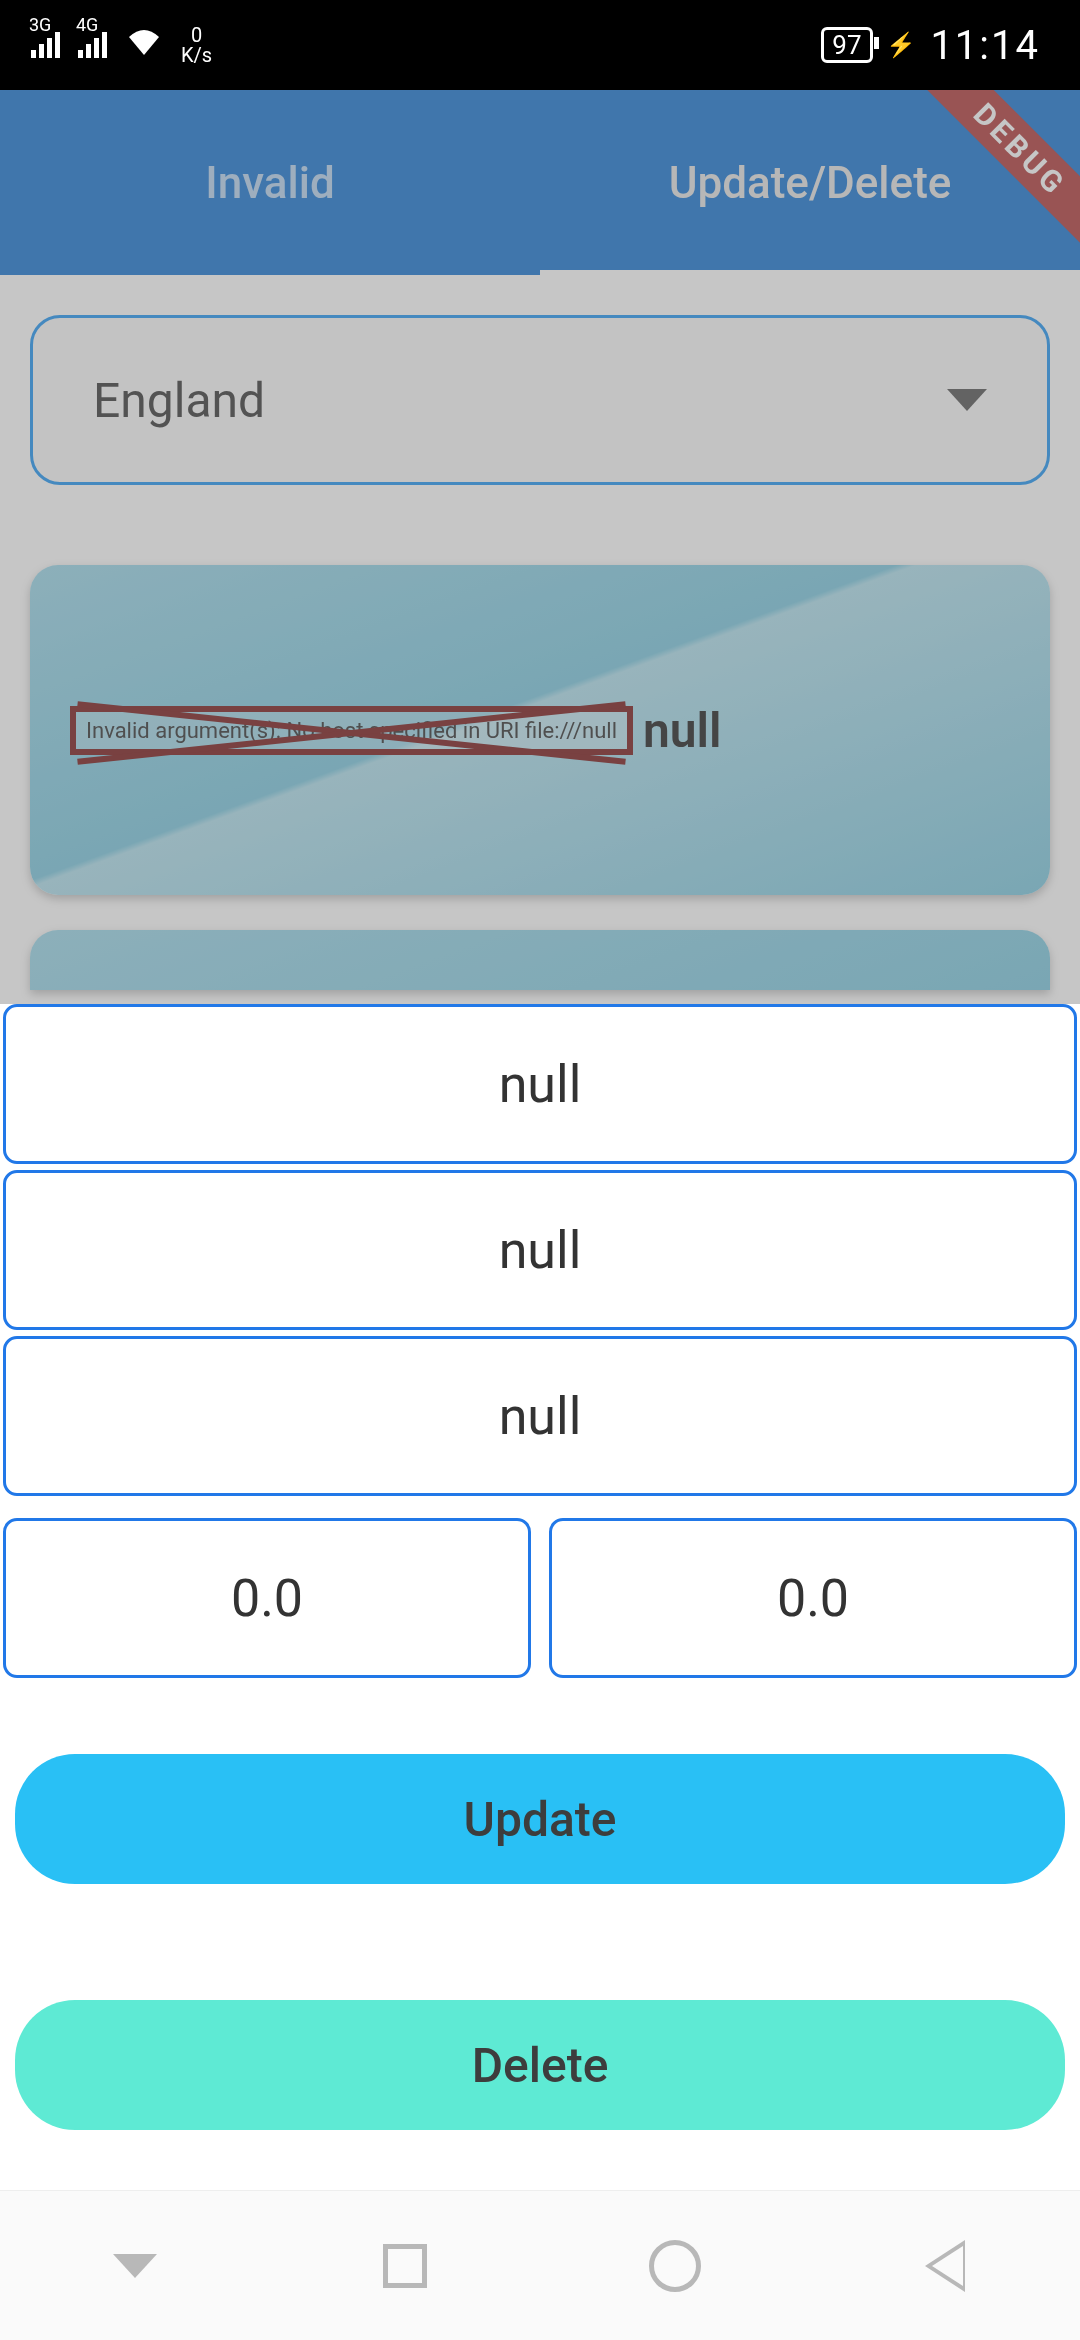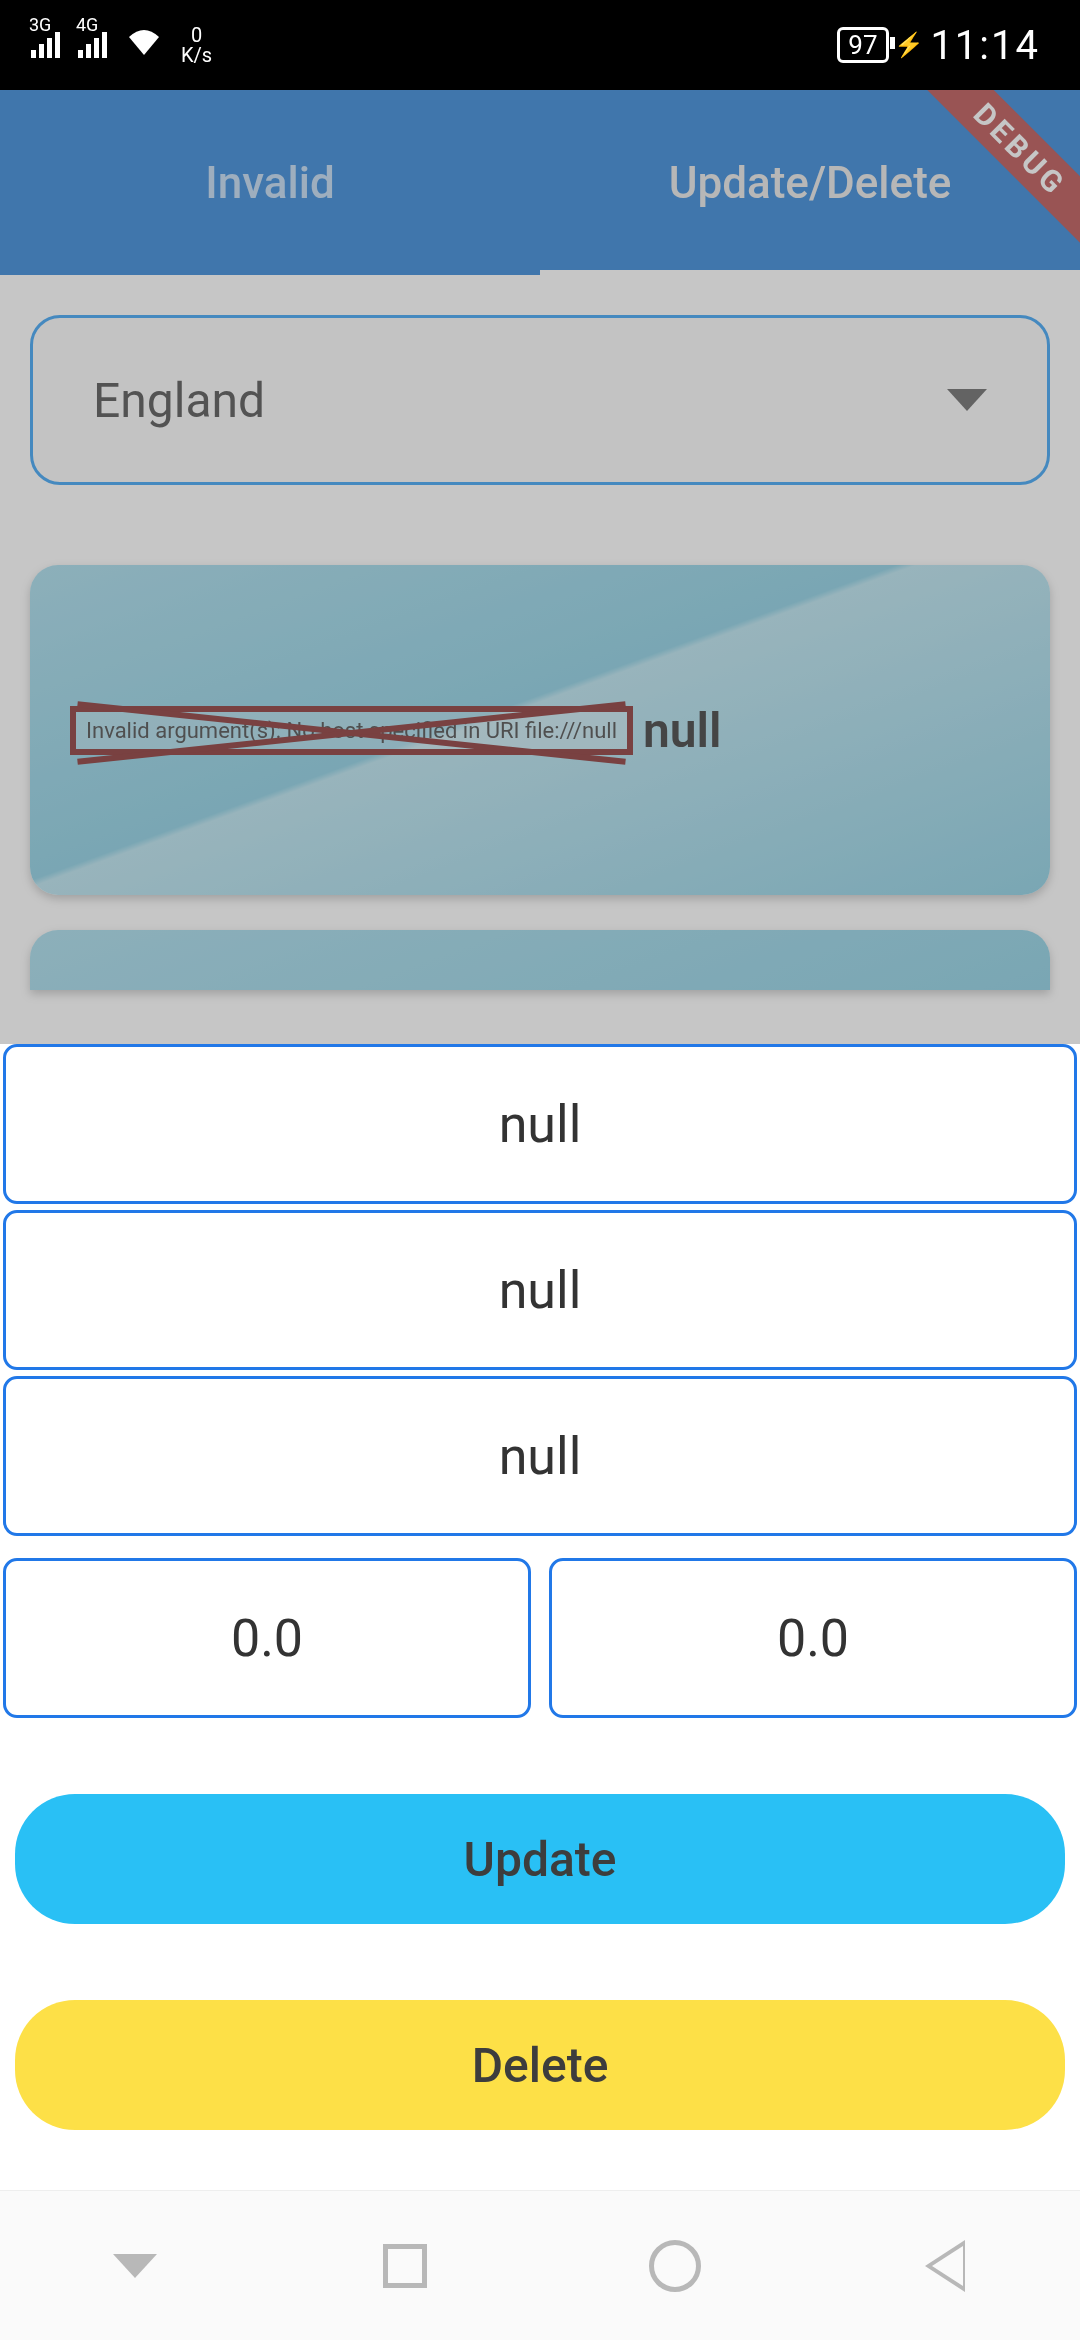--- a/index.html
+++ b/index.html
@@ -16,21 +16,21 @@
     padding: 0 40px 0 31px;
     font-size: 30px;
   }
   .status-left { display: flex; align-items: center; gap: 18px; }
   .sig { display: inline-flex; align-items: flex-end; gap: 3px; position: relative; }
   .sig-label { font-size: 18px; position: absolute; top: -18px; left: -2px; white-space: nowrap; }
   .sig-bar { width: 5px; background: #fff; }
   .b1{height:8px}.b2{height:14px}.b3{height:20px}.b4{height:26px}
   .wifi { display: inline-block; }
   .data-rate { display: flex; flex-direction: column; align-items: center; font-size: 20px; line-height: 1; }
-  .status-right { display: flex; align-items: center; gap: 6px; text-align: right; }
+  .status-right { display: flex; align-items: center; gap: 14px; text-align: right; }
   .battery { border: 3px solid #fff; border-radius: 6px; padding: 0 8px; font-size: 26px; position: relative; }
   .battery::after { content:""; position:absolute; right:-9px; top:7px; width:5px; height:12px; background:#fff; }
   .bolt { font-size: 24px; }
   .clock { font-size: 40px; letter-spacing: 2px; }
 
   
   .app-shell { position: relative; height: 2100px; }
   .dim-layer { position:absolute; inset:0; }
   .app-header {
     height: 185px; background: #1976d2;
@@ -101,21 +101,21 @@
     font-size: 52px; color:#333; margin: 0 3px 6px 3px; background:#fff;
   }
   .row-2 { display:flex; gap:18px; padding: 16px 3px; }
   .row-2 .input-box { flex:1; margin:0; }
   .btn {
     margin: 60px 15px 0 15px; height: 130px; border-radius: 60px;
     display:flex; align-items:center; justify-content:center;
     font-size: 48px; font-weight:500; color:#3d3d3d;
   }
   .btn-update { background:#29c0f5; margin-top: 60px; }
-  .btn-delete { background:#fde047; margin-top: 76px; margin-bottom: 60px; }
+  .btn-delete { background:#5eead4; margin-top: 116px; margin-bottom: 60px; }
 
   
   .nav-bar {
     height: 150px; background:#fafafa; display:flex;
     align-items:center; justify-content:space-around;
     border-top: 1px solid #eee;
   }
   .nav-icon { width:60px; height:60px; display:flex; align-items:center; justify-content:center; }
   .nav-chevron { width:0;height:0;border-left:22px solid transparent;border-right:22px solid transparent;border-top:24px solid #b8b8b8; }
   .nav-square { width:44px; height:44px; border:5px solid #b8b8b8; }

